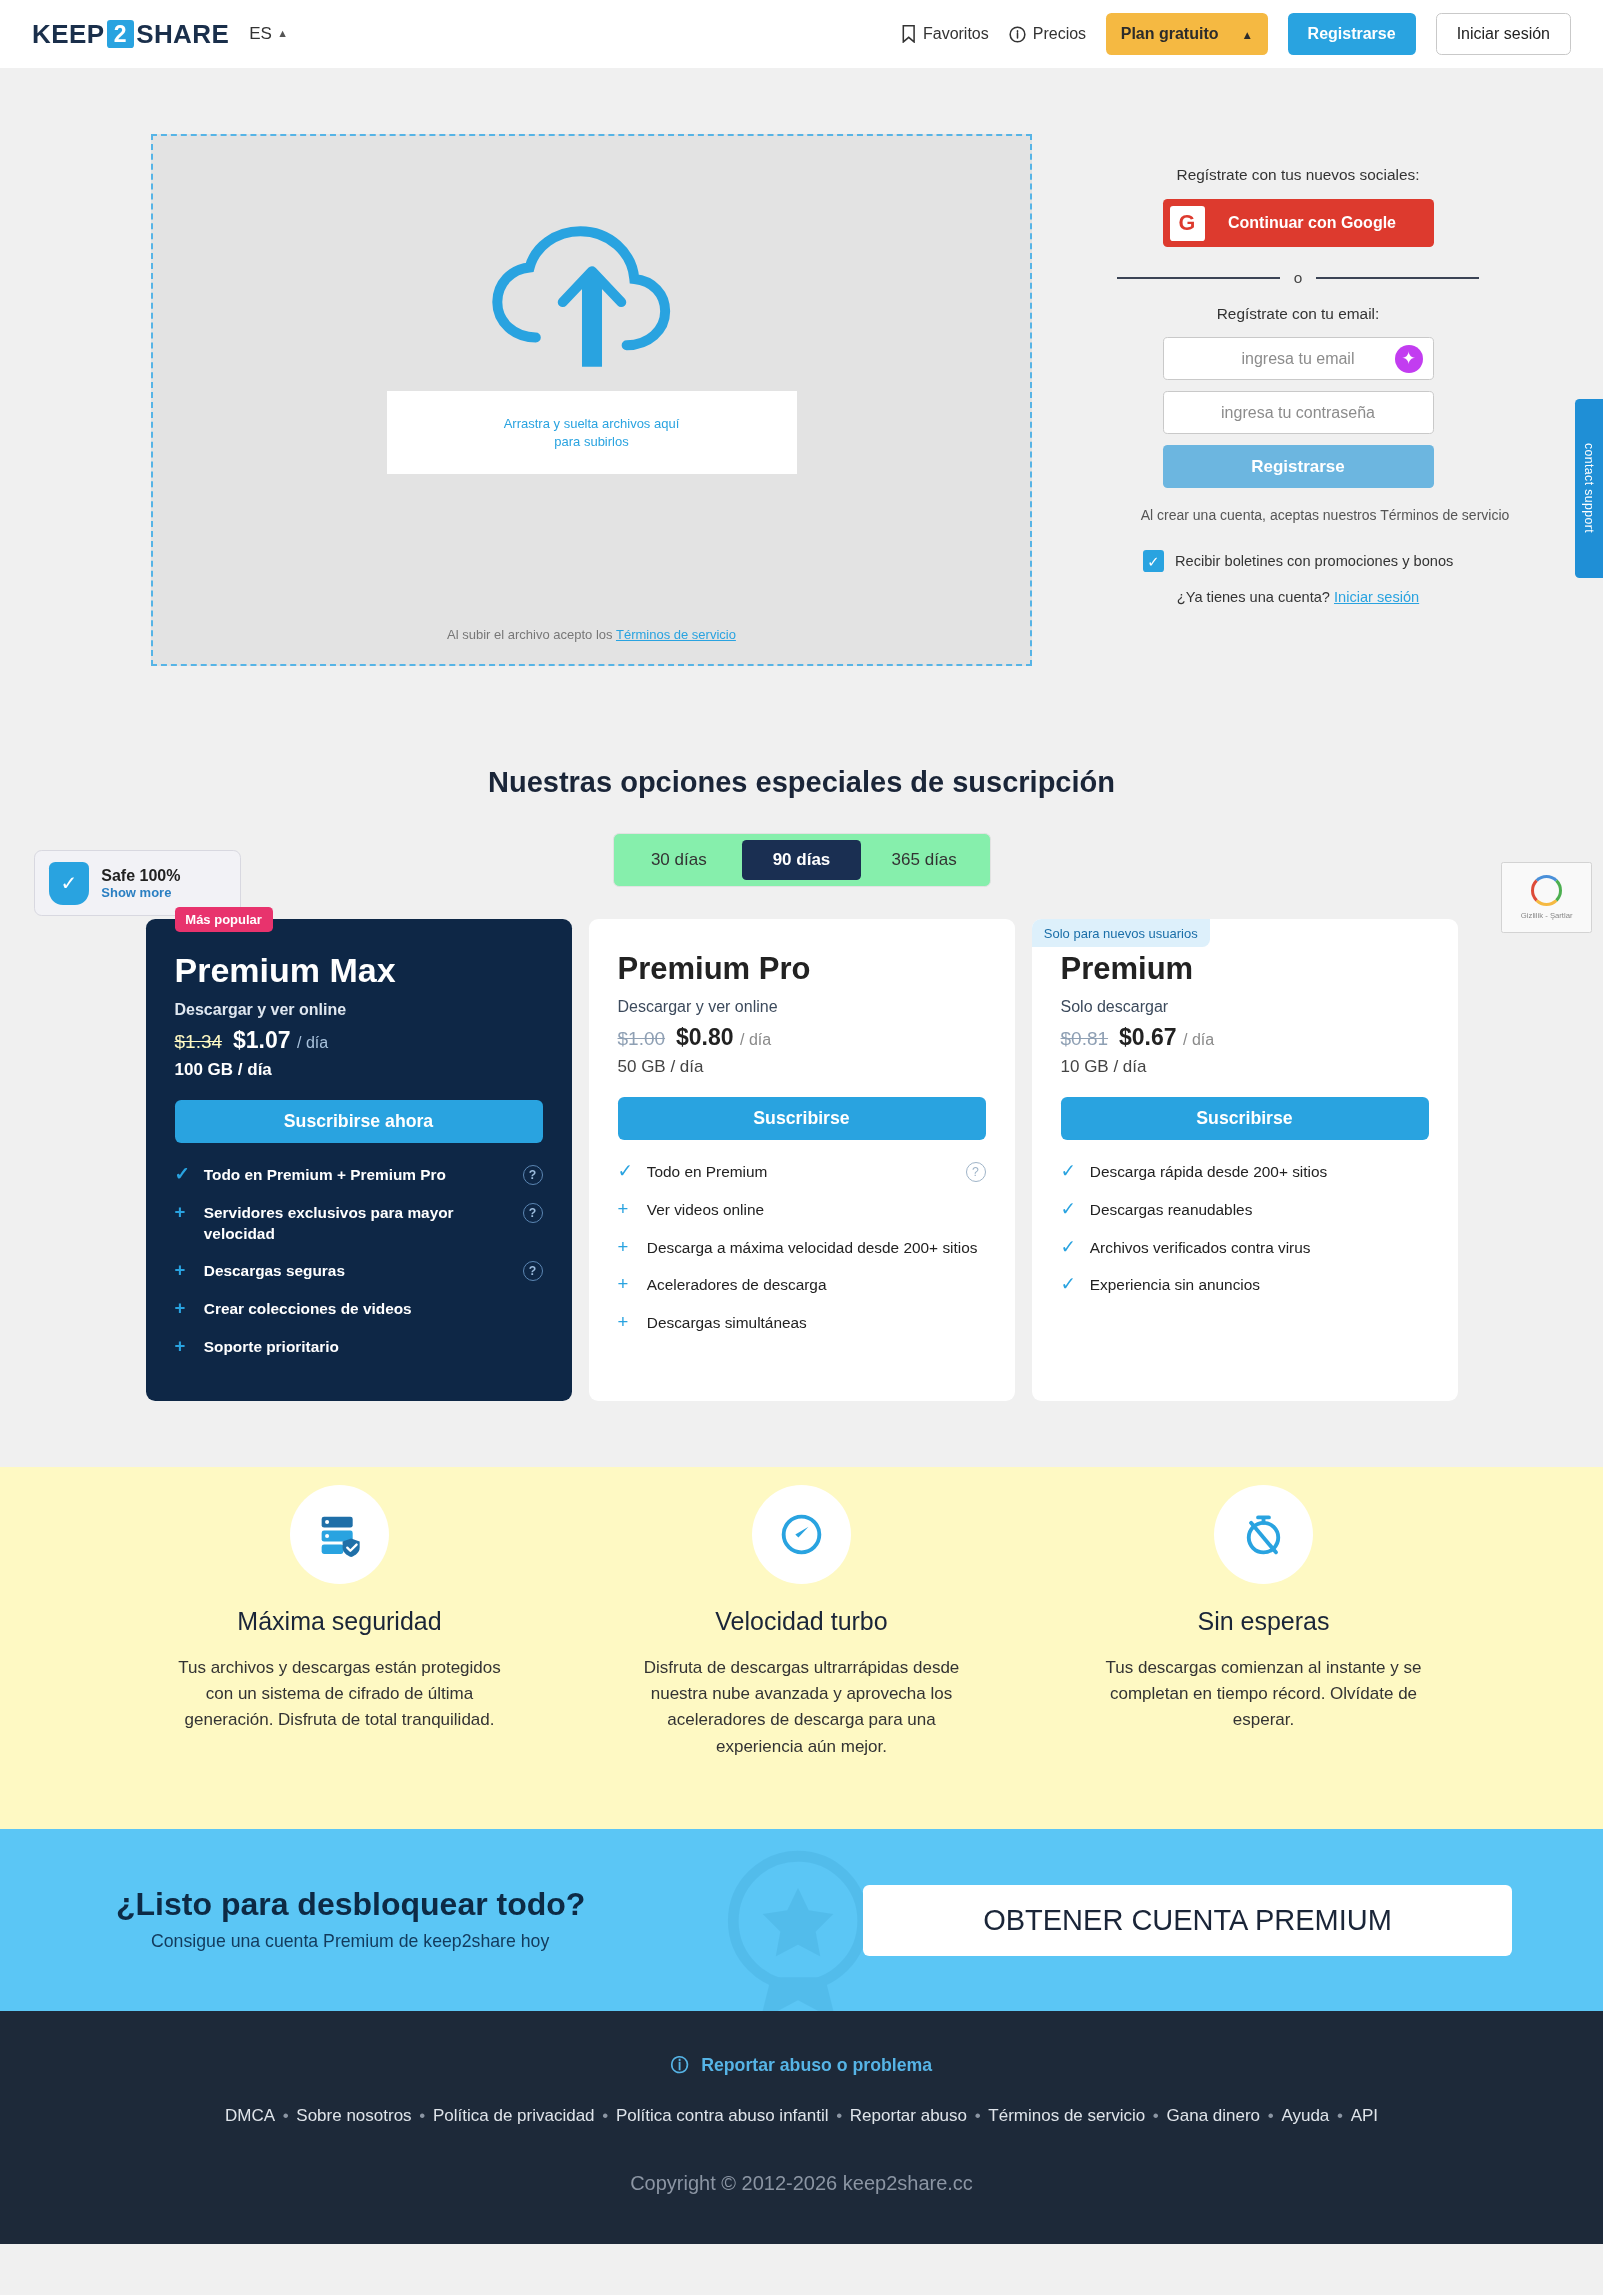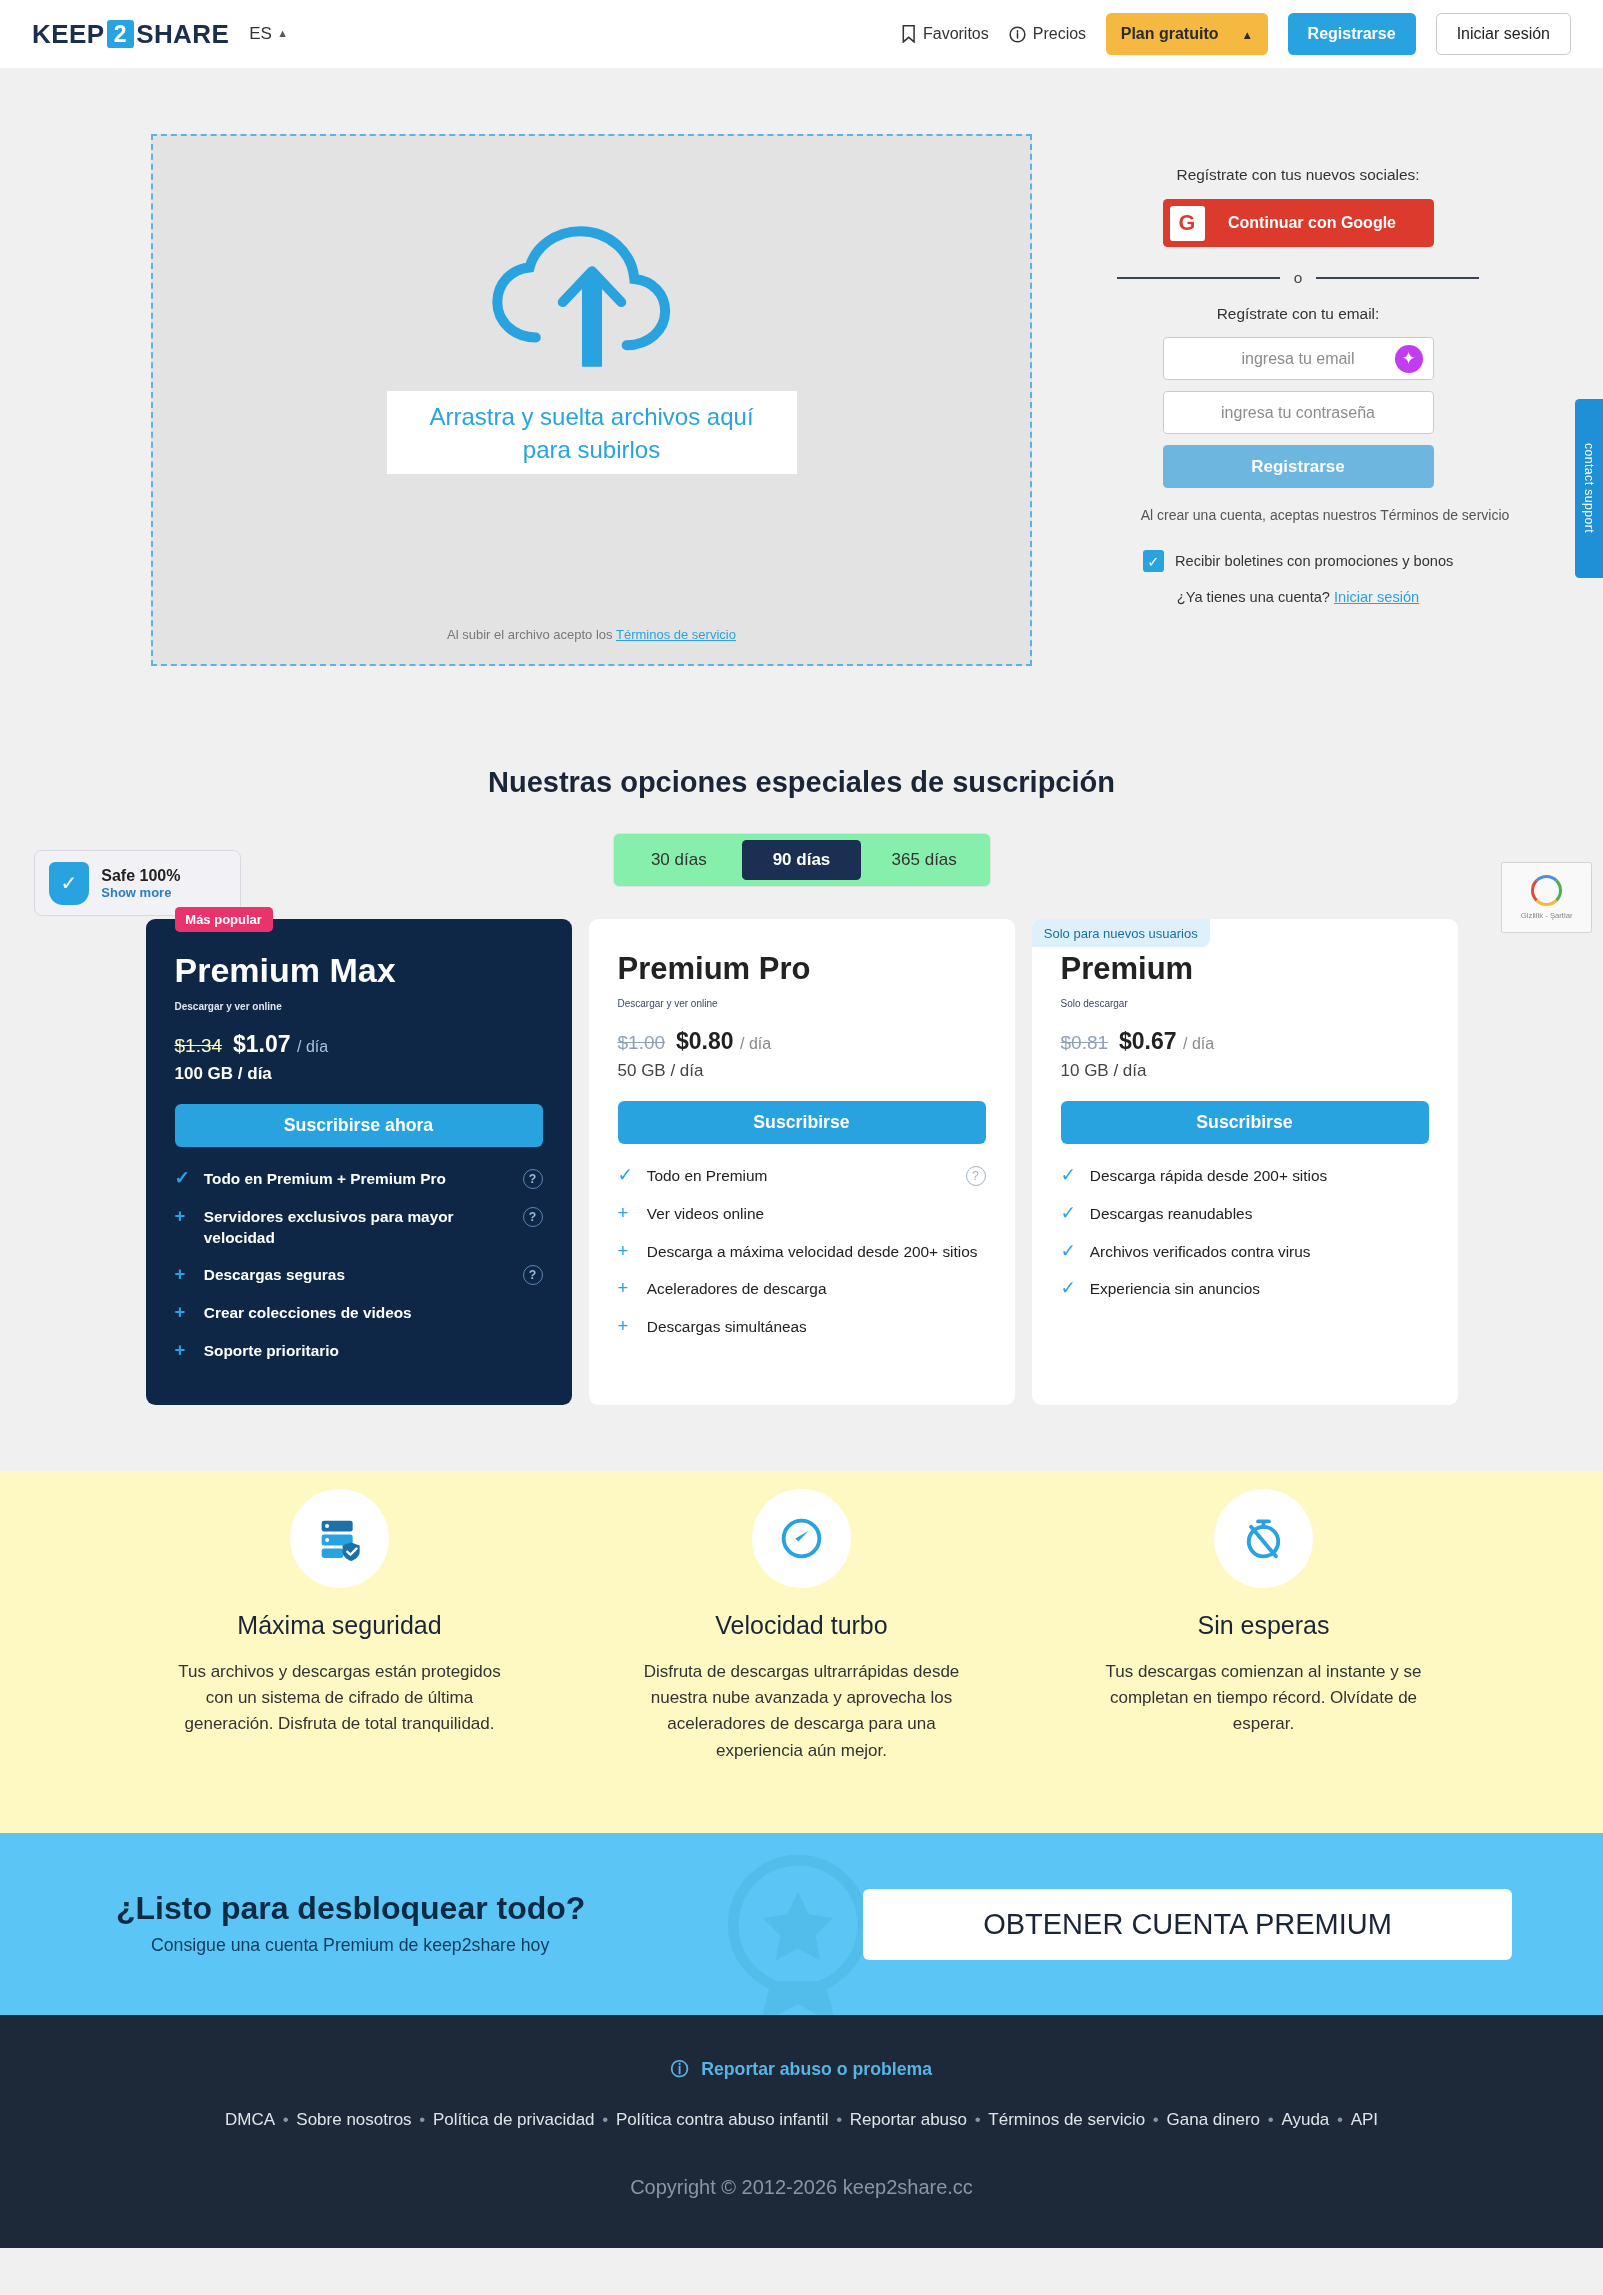--- a/index.html
+++ b/index.html
@@ -58,21 +58,21 @@
   }
   .uploader {
     margin-left: 151px; width: 881px; height: 532px;
     border: 2.3px dashed #56b4e6; background: #e3e3e3;
     display: flex; flex-direction: column; align-items: center; position: relative;
   }
   .cloud { margin-top: 86px; }
   .drop-box {
     margin-top: 12.3px; background: #fff; width: 410px; height: 83px;
     display: flex; flex-direction: column; align-items: center; justify-content: center;
-    color: #29a3e0; font-size: 24px; line-height: 1.38;
+    color: #29a3e0; font-size: 13px; line-height: 1.38;
   }
   .upload-terms {
     position: absolute; bottom: 21.6px; left: 0; right: 0; text-align: center;
     font-size: 13px; color: #777;
   }
   .upload-terms a { color: #29a3e0; text-decoration: underline; }
 
   .signup { margin-left: 85px; width: 362px; padding-top: 32px; }
   .signup-title { text-align: center; font-size: 15.4px; color: #333; margin-bottom: 15.4px; }
   .google-btn {
@@ -176,21 +176,21 @@
     position: absolute; left: 29px; top: 0px; transform: translateY(-50%);
     background: #e8336d; color: #fff; font-size: 13px; font-weight: bold;
     padding: 4.6px 10.8px; border-radius: 4.6px;
   }
   .badge-new {
     position: absolute; left: 0; top: 0; background: #ddf0fb; color: #1a6ea8;
     font-size: 13px; padding: 6.2px 12.3px; border-top-left-radius: 9.2px; border-bottom-right-radius: 7.7px;
   }
   .card h3 { font-size: 31px; font-weight: bold; margin-bottom: 10.8px; }
   .card.dark h3 { font-size: 34px; }
-  .card .sub { font-size: 10px; margin-bottom: 19px; color: #3c4a5c; }
+  .card .sub { font-size: 16px; margin-bottom: 8px; color: #3c4a5c; }
   .card.dark .sub { color: #dfe7f0; font-weight: bold; }
   .price-row { font-size: 23px; margin-bottom: 6.2px; }
   .price-old { color: #8fa0b4; text-decoration: line-through; font-size: 19px; margin-right: 4.6px; }
   .card.dark .price-old { color: #fef9c3; }
   .price-new { font-weight: bold; }
   .price-per { font-size: 16px; color: #8a8a8a; }
   .card.dark .price-per { color: #a8c2dc; }
   .quota { font-size: 17px; color: #444; margin-bottom: 20px; }
   .card.dark .quota { color: #fff; font-weight: bold; }
   .plan-cta {

